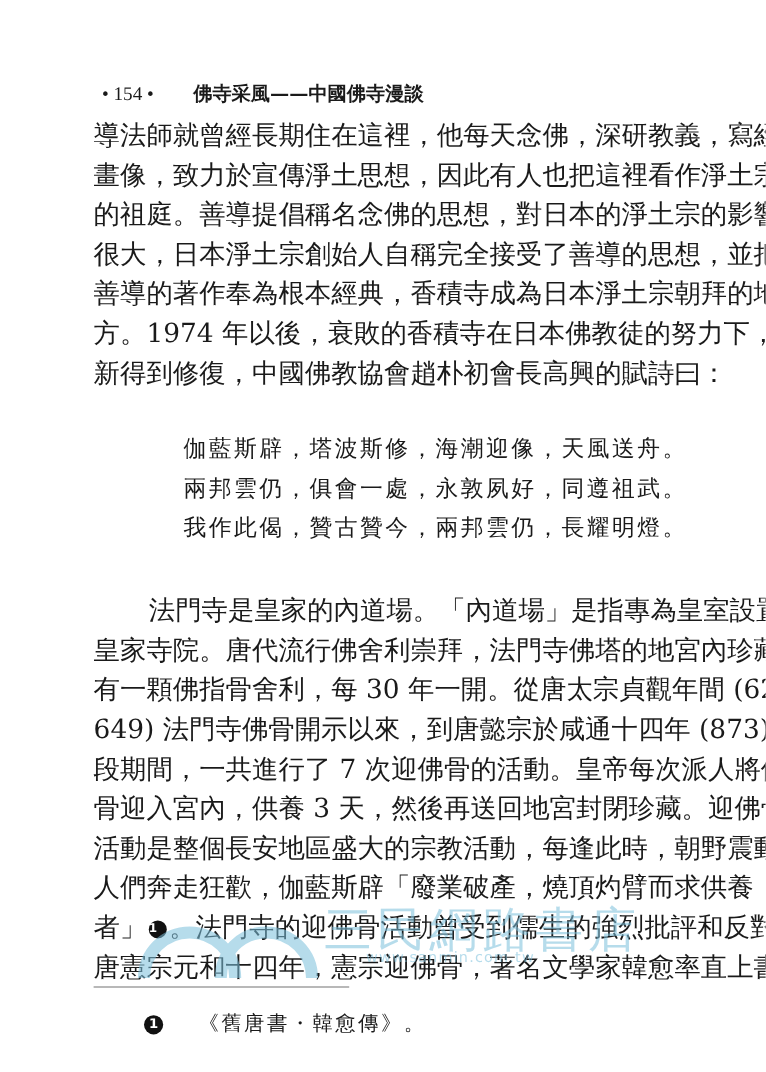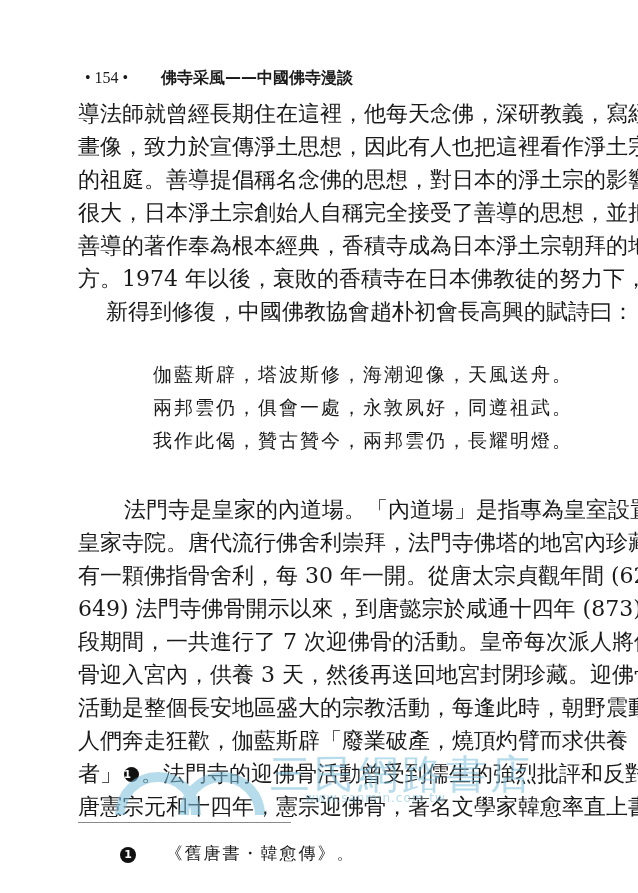--- a/index.html
+++ b/index.html
@@ -4,21 +4,21 @@
   <style>
     html, body { margin: 0; padding: 0; background: #ffffff; }
     body { width: 638px; height: 893px; position: relative; overflow: hidden;
            font-family: "DejaVu Serif", "Liberation Serif", serif; color: #1a1a1a; }
     .page { position: absolute; left: 0; top: 0; width: 638px; height: 669px; }
     .header { position: absolute; left: 85px; top: 68px; font-size: 15px; white-space: nowrap; }
     .header .pnum { font-family: "Liberation Serif", serif; font-size: 16px; letter-spacing: 0; }
     .header .title { margin-left: 28px; font-weight: bold; font-size: 16px; }
     .line { position: absolute; left: 78px; width: 484px; font-size: 22px; line-height: 26px;
             white-space: nowrap; text-align: justify; text-align-last: justify; letter-spacing: 0; }
-    .line.last { text-align-last: left; margin-left: 28px; }
+    .line.last { text-align-last: left; }
     .line.indent { left: 124px; width: 438px; }
     .verse { position: absolute; left: 153px; font-size: 19px; line-height: 24px; white-space: nowrap;
              letter-spacing: 2px; }
     .divider { position: absolute; left: 78px; top: 787px; width: 213px; height: 0;
                border-top: 1px solid #8a8a8a; }
     .footnote { position: absolute; left: 120px; top: 810px; font-size: 17px; line-height: 22px; white-space: nowrap; }
     .footnote .mark { display: inline-block; width: 16px; height: 16px; border-radius: 50%;
                       background: #111; color: #fff; font-size: 11px; line-height: 16px; text-align: center;
                       font-family: "DejaVu Sans", sans-serif; font-weight: bold; vertical-align: 1px; }
     .footnote .ref { margin-left: 24px; letter-spacing: 2px; text-align: right; }

